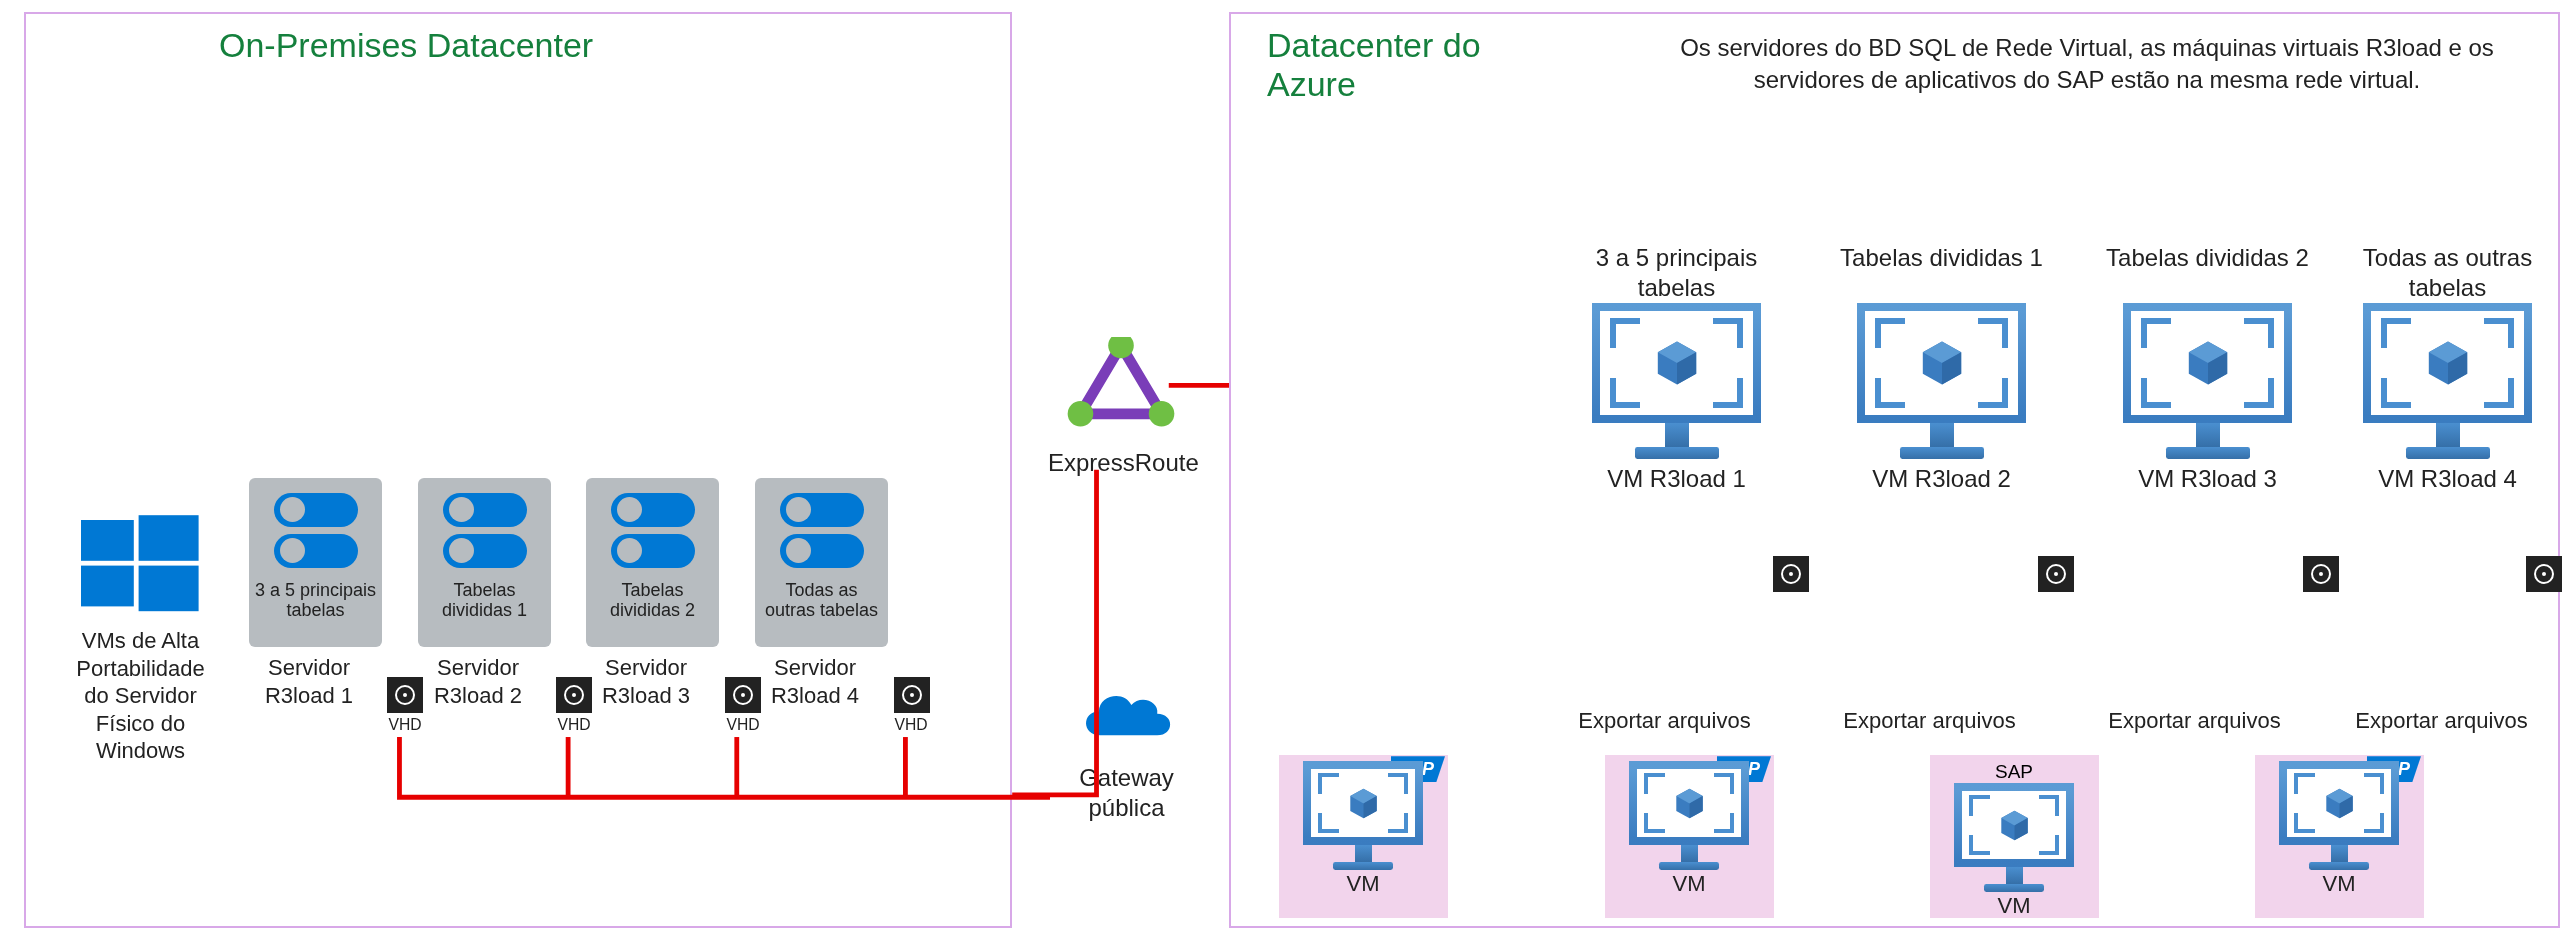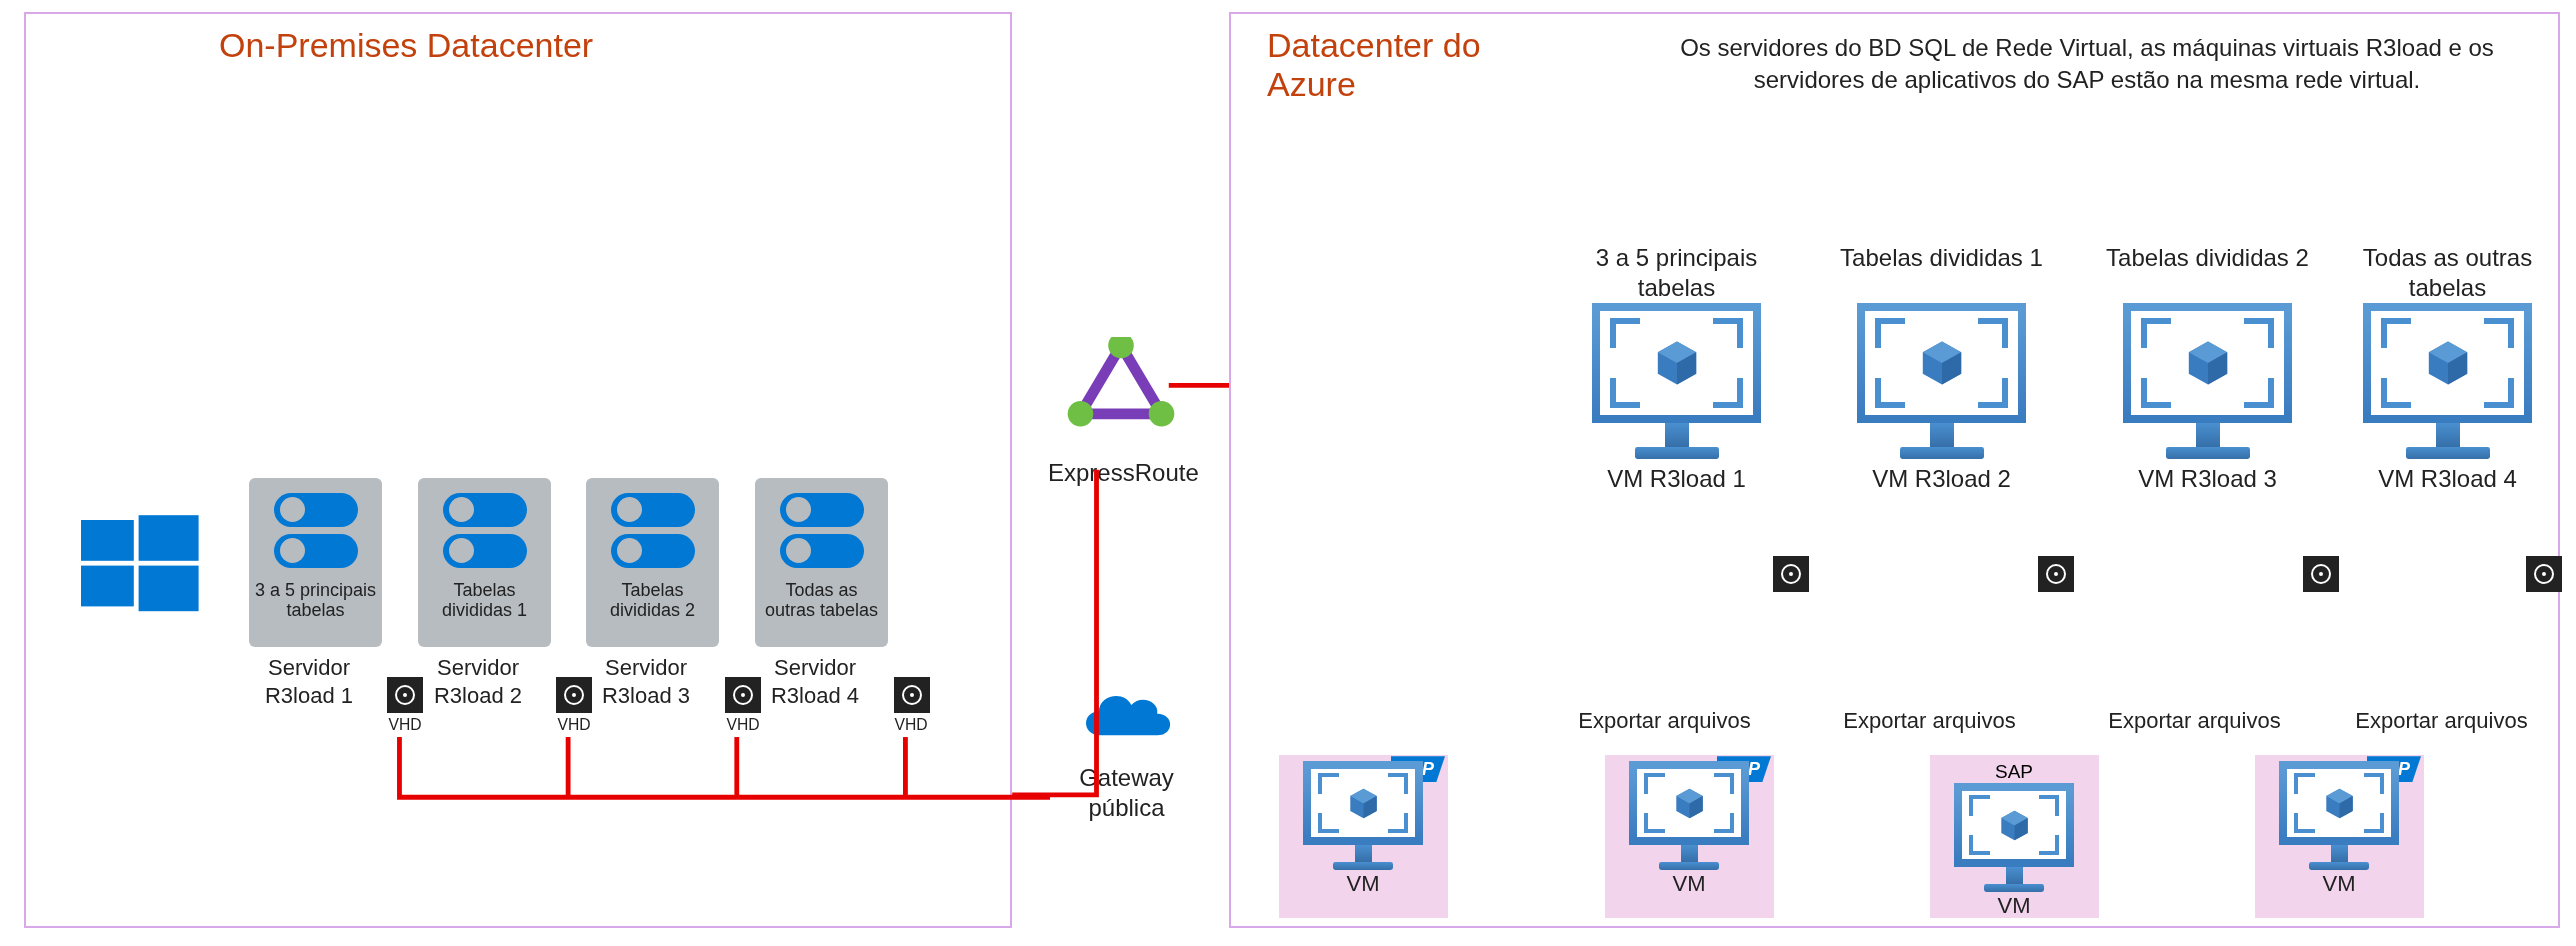--- a/index.html
+++ b/index.html
@@ -13,21 +13,21 @@
   }
   .panel {
     position: absolute;
     border: 2.4px solid #d8a8e8;
     background: #fff;
   }
   .panel-title {
     position: absolute;
     font-size: 34px;
     font-weight: 400;
-    color: #c2410c;
+    color: #15803d;
   }
   .desc-text {
     position: absolute;
     font-size: 24px;
     color: #222;
     line-height: 1.35;
   }
   .node {
     position: absolute;
     text-align: center;
@@ -143,20 +143,21 @@
 <div class="panel" style="left:24px; top:12px; width:988px; height:916px;">
   <div class="panel-title" style="left:193px; top:12px;">On-Premises Datacenter</div>
 
   <div class="node" style="left:36px; top:494px; width:157px;">
     <svg width="120" height="108" viewBox="0 0 100 90">
       <rect x="0" y="10" width="44" height="34" fill="#0078d4"></rect>
       <rect x="48" y="6" width="50" height="38" fill="#0078d4"></rect>
       <rect x="0" y="48" width="44" height="34" fill="#0078d4"></rect>
       <rect x="48" y="48" width="50" height="38" fill="#0078d4"></rect>
     </svg>
+    <div class="label label-md" style="margin-top:6px;">VMs de Alta Portabilidade do Servidor Físico do Windows</div>
   </div>
 
   <div class="node" style="left:223px; top:464px;">
     <div class="server-box">
       <div class="toggle"></div>
       <div class="toggle"></div>
       <div class="server-text">3 a 5 principais tabelas</div>
     </div>
     <div class="label label-md" style="margin-top:7.2px; width:120px;">Servidor R3load 1</div>
   </div>
@@ -224,21 +225,21 @@
   </svg>
 </div>
 
 <div class="node" style="left:1048px; top:337px; width:145px;">
   <svg width="108" height="96" viewBox="0 0 100 90">
     <path d="M 50 8 L 88 72 L 12 72 Z" fill="none" stroke="#7a3db8" stroke-width="10" stroke-linejoin="round"></path>
     <circle cx="50" cy="8" r="12" fill="#6fbf44"></circle>
     <circle cx="88" cy="72" r="12" fill="#6fbf44"></circle>
     <circle cx="12" cy="72" r="12" fill="#6fbf44"></circle>
   </svg>
-  <div class="label label-lg" style="margin-top:20px;">ExpressRoute</div>
+  <div class="label label-lg" style="margin-top:10px;">ExpressRoute</div>
 </div>
 
 <div class="node" style="left:1060px; top:681px; width:133px;">
   <svg width="108" height="72" viewBox="0 0 100 66">
     <path d="M 25 50 C 8 50 8 28 24 28 C 24 12 48 8 54 22 C 62 12 80 18 78 30 C 94 30 94 50 78 50 Z" fill="#0078d4"></path>
   </svg>
   <div class="label label-lg" style="margin-top:4.8px;">Gateway pública</div>
 </div>
 
 <svg class="conn" style="left:0;top:0;width:2576px;height:946px;" viewBox="0 0 4276 1571" width="2576" height="946">

